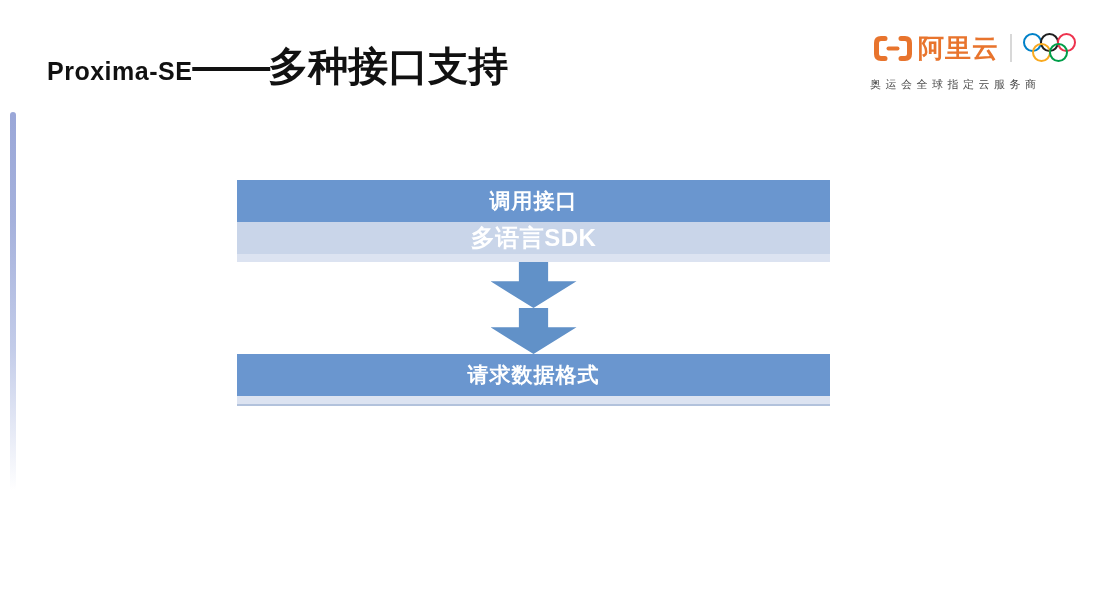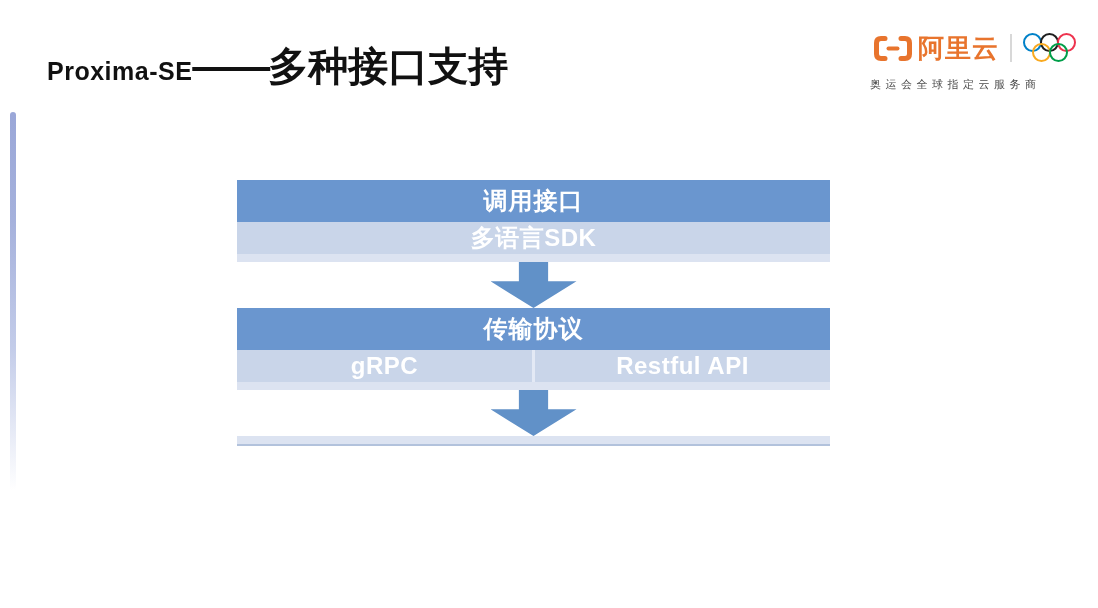--- a/index.html
+++ b/index.html
@@ -57,21 +57,21 @@
     margin-top: 9px; text-align: left;
     font-size: 11px; color: #4A4A4A; letter-spacing: 4.5px;
     white-space: nowrap; font-weight: 500;
   }
 
   
   .diagram { position: absolute; left: 237px; top: 180px; width: 593px; }
   .group-header {
     height: 42px; line-height: 42px;
     background: #6A96CF;
-    color: #FFFFFF; font-size: 24px; font-weight: 700;
+    color: #FFFFFF; font-size: 21px; font-weight: 700;
     text-align: center; letter-spacing: 1px;
   }
   .group-row {
     display: flex; height: 32px;
     background: #E3E9F5; 
     column-gap: 3px;
   }
   .cell {
     flex: 1 1 0;
     background: #C9D5E9;
@@ -125,30 +125,23 @@
     <div class="group-row">
       <div class="cell">多语言SDK</div>
     </div>
     <div class="group-strip"></div>
   </div>
 
   <div class="arrow-wrap">
     <div class="arrow"></div>
   </div>
 
-  <div class="group">
-    <div class="group-header">传输协议</div>
-    <div class="group-row">
-      <div class="cell">gRPC</div>
-      <div class="cell">Restful API</div>
-    </div>
-    <div class="group-strip"></div>
-  </div>
 
   <div class="arrow-wrap">
     <div class="arrow"></div>
   </div>
 
   <div class="group">
+    <div class="group-header">请求数据格式</div>
     <div class="group-strip"></div>
   </div>
 
 </div>
 
 </body></html>

